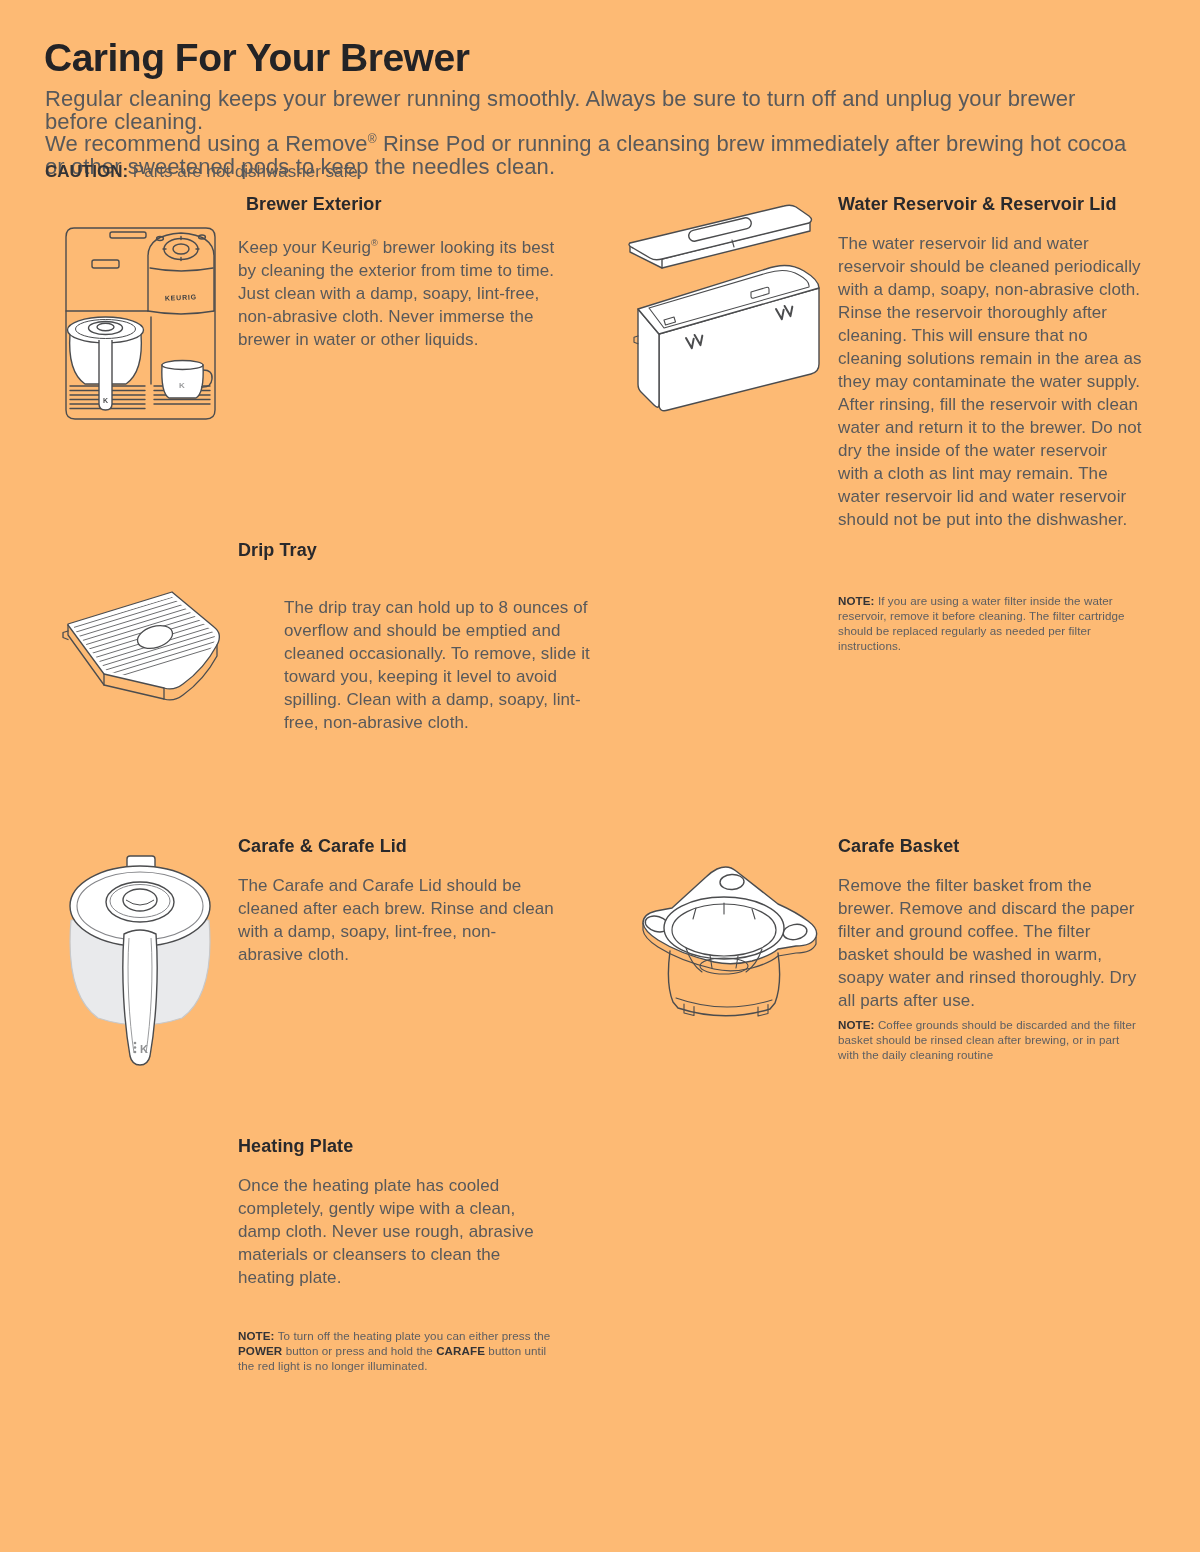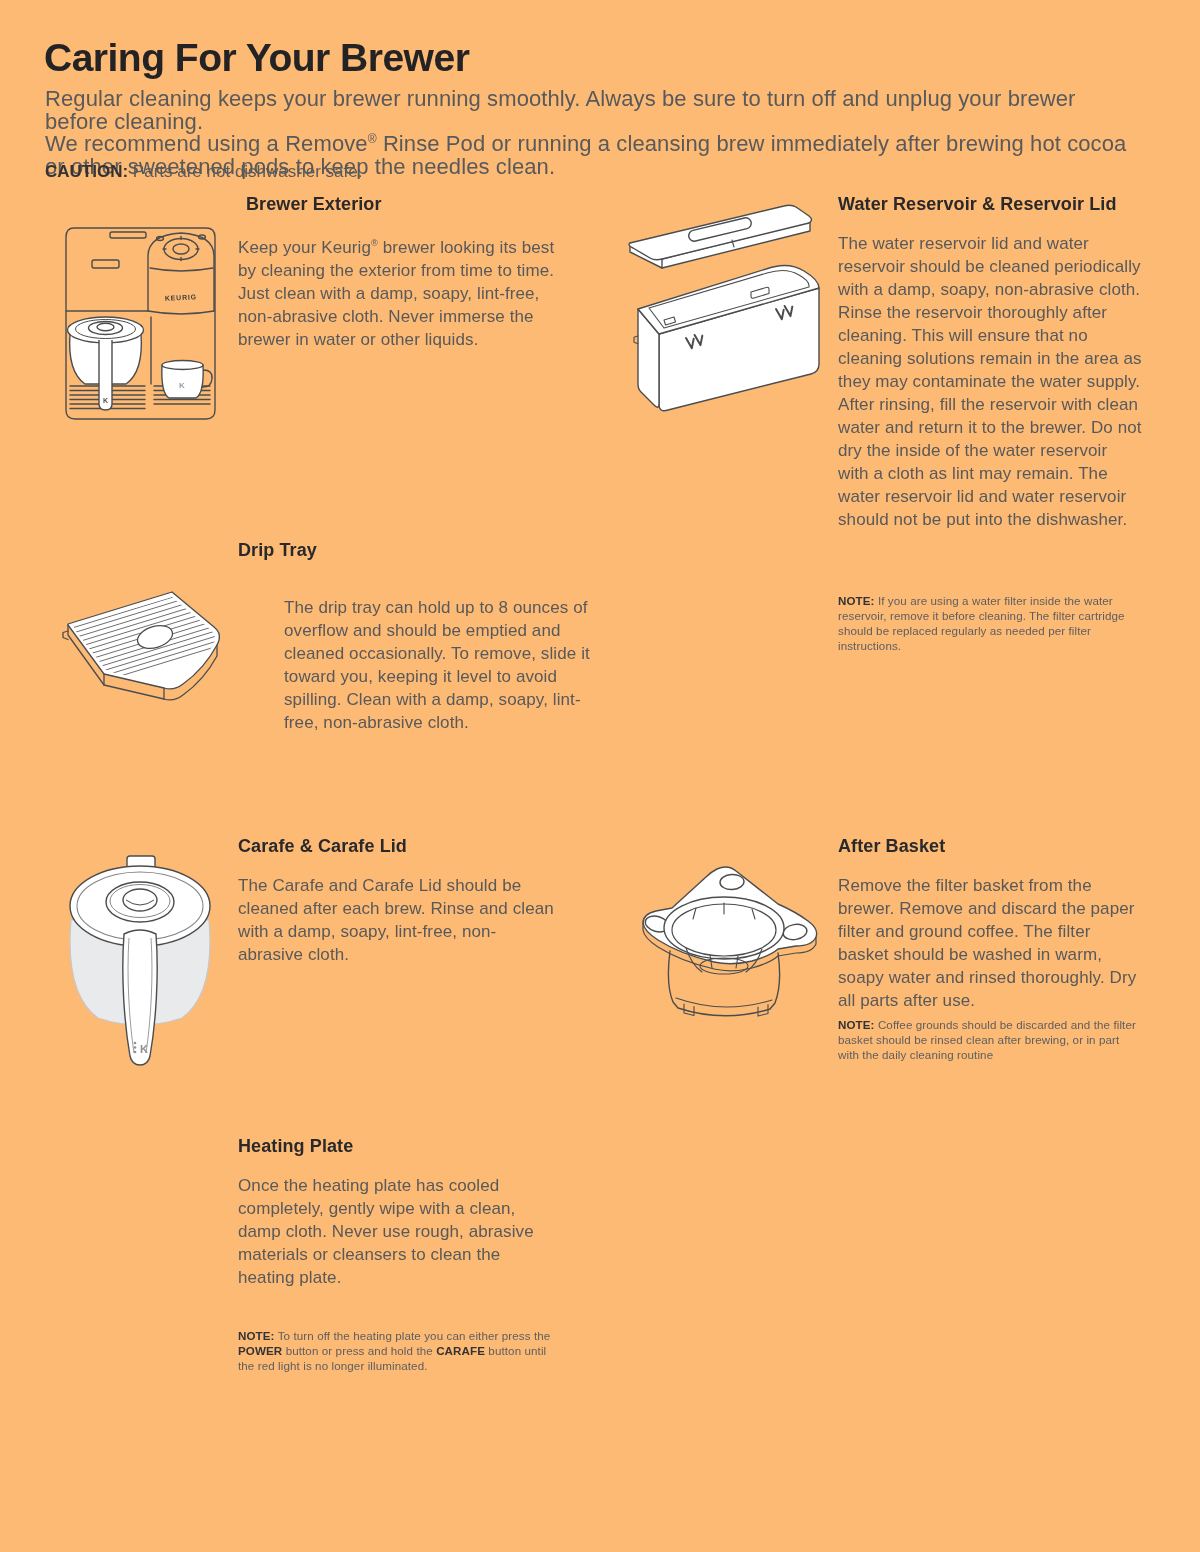--- a/index.html
+++ b/index.html
@@ -198,21 +198,21 @@
 
         <path d="M66 92 C70 104 76 112 82 116 M142 93 C138 105 132 112 126 116 M90 99 L92 112 M118 100 L116 112 M76 52 L73 63 M104 47 L104 58 M132 53 L135 63" fill="none" stroke-width="1.1"></path>
         <ellipse cx="104" cy="110" rx="24" ry="8" fill="none" stroke-width="1.1"></ellipse>
 
         <path d="M50 95 C47 118 48 134 53 146 L58 152 Q104 167 150 153 L155 147 C160 134 161 118 158 97" fill="none"></path>
         <path d="M56 142 Q104 159 152 144" fill="none" stroke-width="1.1"></path>
         <path d="M64 148 l0 9 l10 2.5 l0 -9 M138 151 l0 9 l10 -2.5 l0 -9" fill="none" stroke-width="1.1"></path>
       </g>
     </svg>
   </div>
-  <h3 class="abs sec-heading" style="left:838px;top:836px;">After Basket</h3>
+  <h3 class="abs sec-heading" style="left:838px;top:836px;">Carafe Basket</h3>
   <p class="abs sec-body" style="left:838px;top:874px;width:304px;">Remove the filter basket from the brewer. Remove and discard the paper filter and ground coffee. The filter basket should be washed in warm, soapy water and rinsed thoroughly. Dry all parts after use.</p>
   <p class="abs sec-note" style="left:838px;top:1018px;width:300px;"><span class="seg-b">NOTE:</span><span> Coffee grounds should be discarded and the filter basket should be rinsed clean after brewing, or in part with the daily cleaning routine</span></p>
 
   <h3 class="abs sec-heading" style="left:238px;top:1136px;">Heating Plate</h3>
   <p class="abs sec-body" style="left:238px;top:1174px;width:322px;">Once the heating plate has cooled completely, gently wipe with a clean, damp cloth. Never use rough, abrasive materials or cleansers to clean the heating plate.</p>
   <p class="abs sec-note" style="left:238px;top:1294px;width:320px;margin-top:35px;"><span class="seg-b">NOTE:</span><span> To turn off the heating plate you can either press the </span><span class="seg-b">POWER</span><span> button or press and hold the </span><span class="seg-b">CARAFE</span><span> button until the red light is no longer illuminated.</span></p>
 
 </div>
 
 </body></html>

